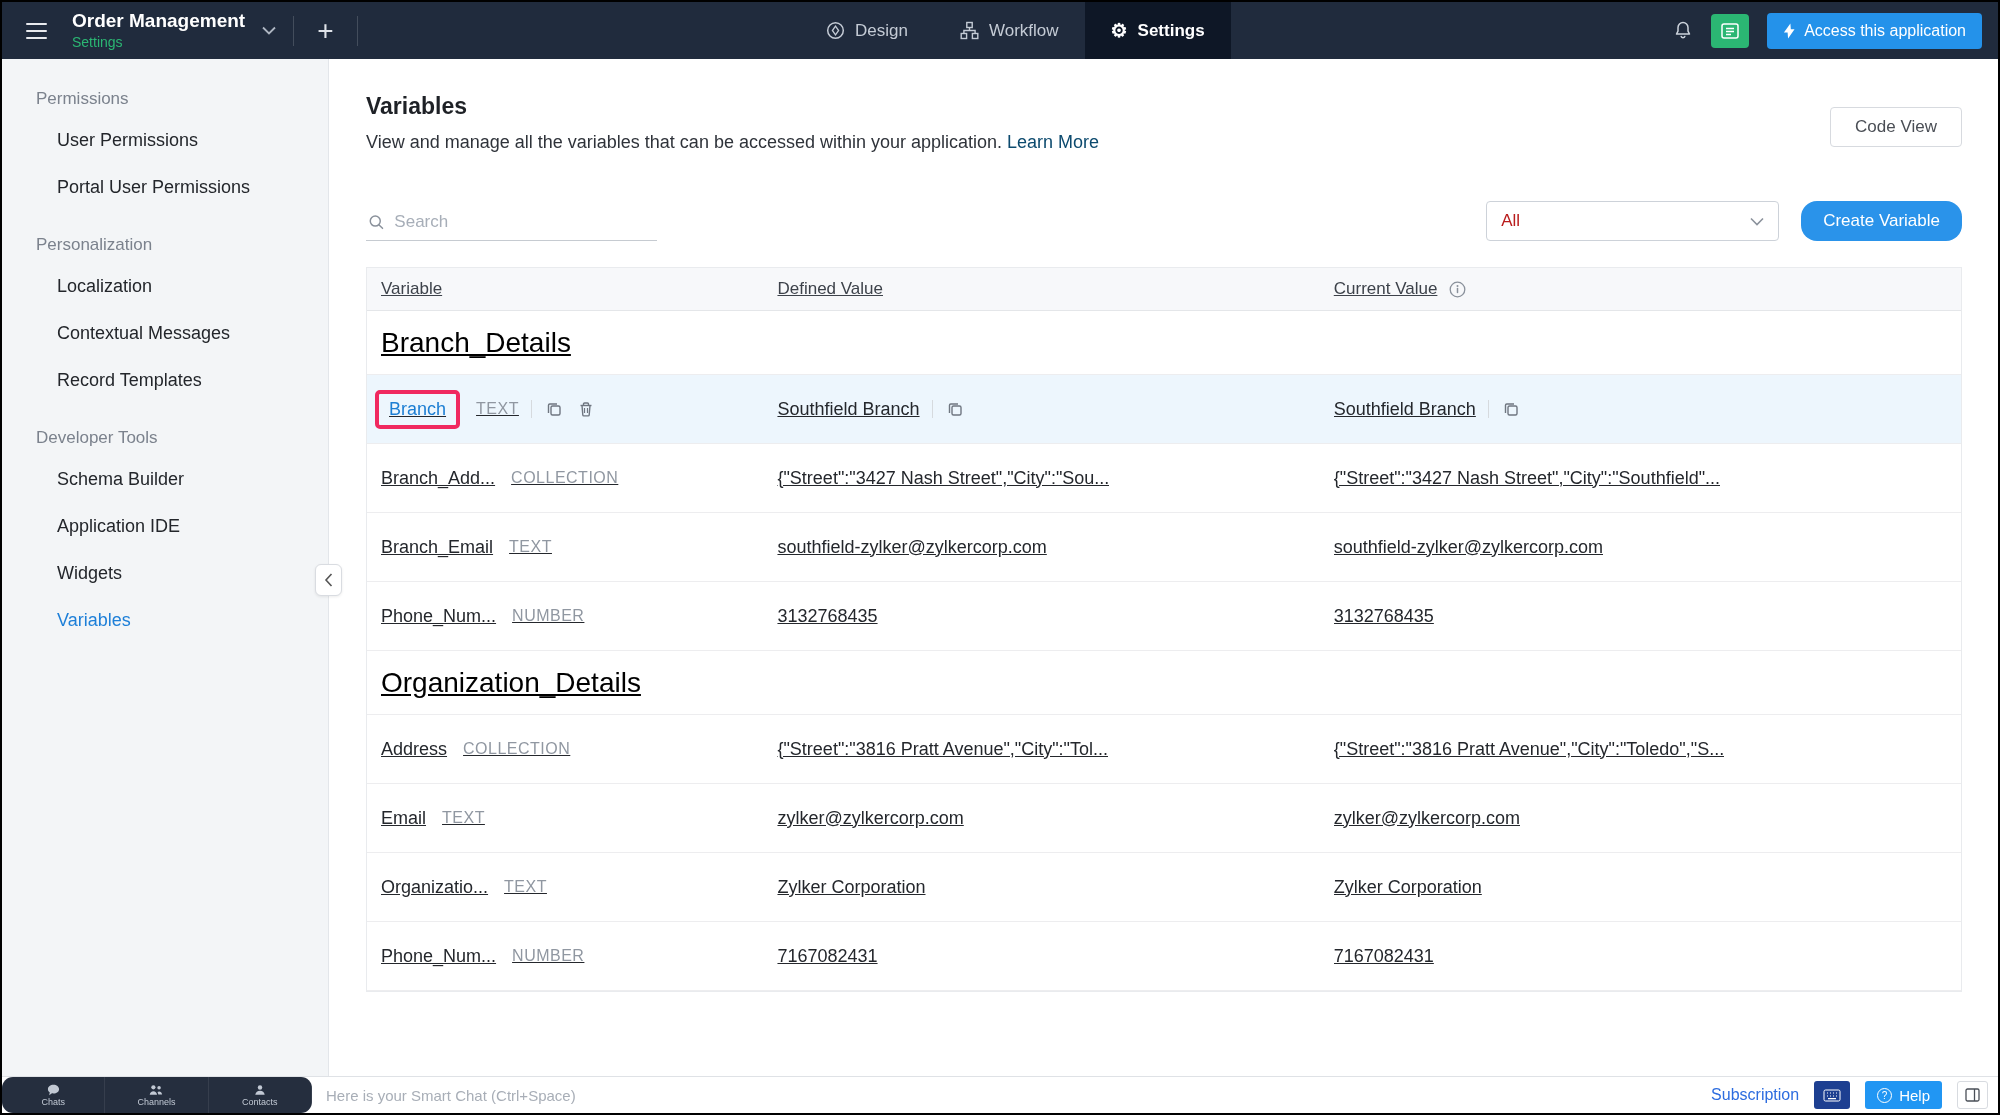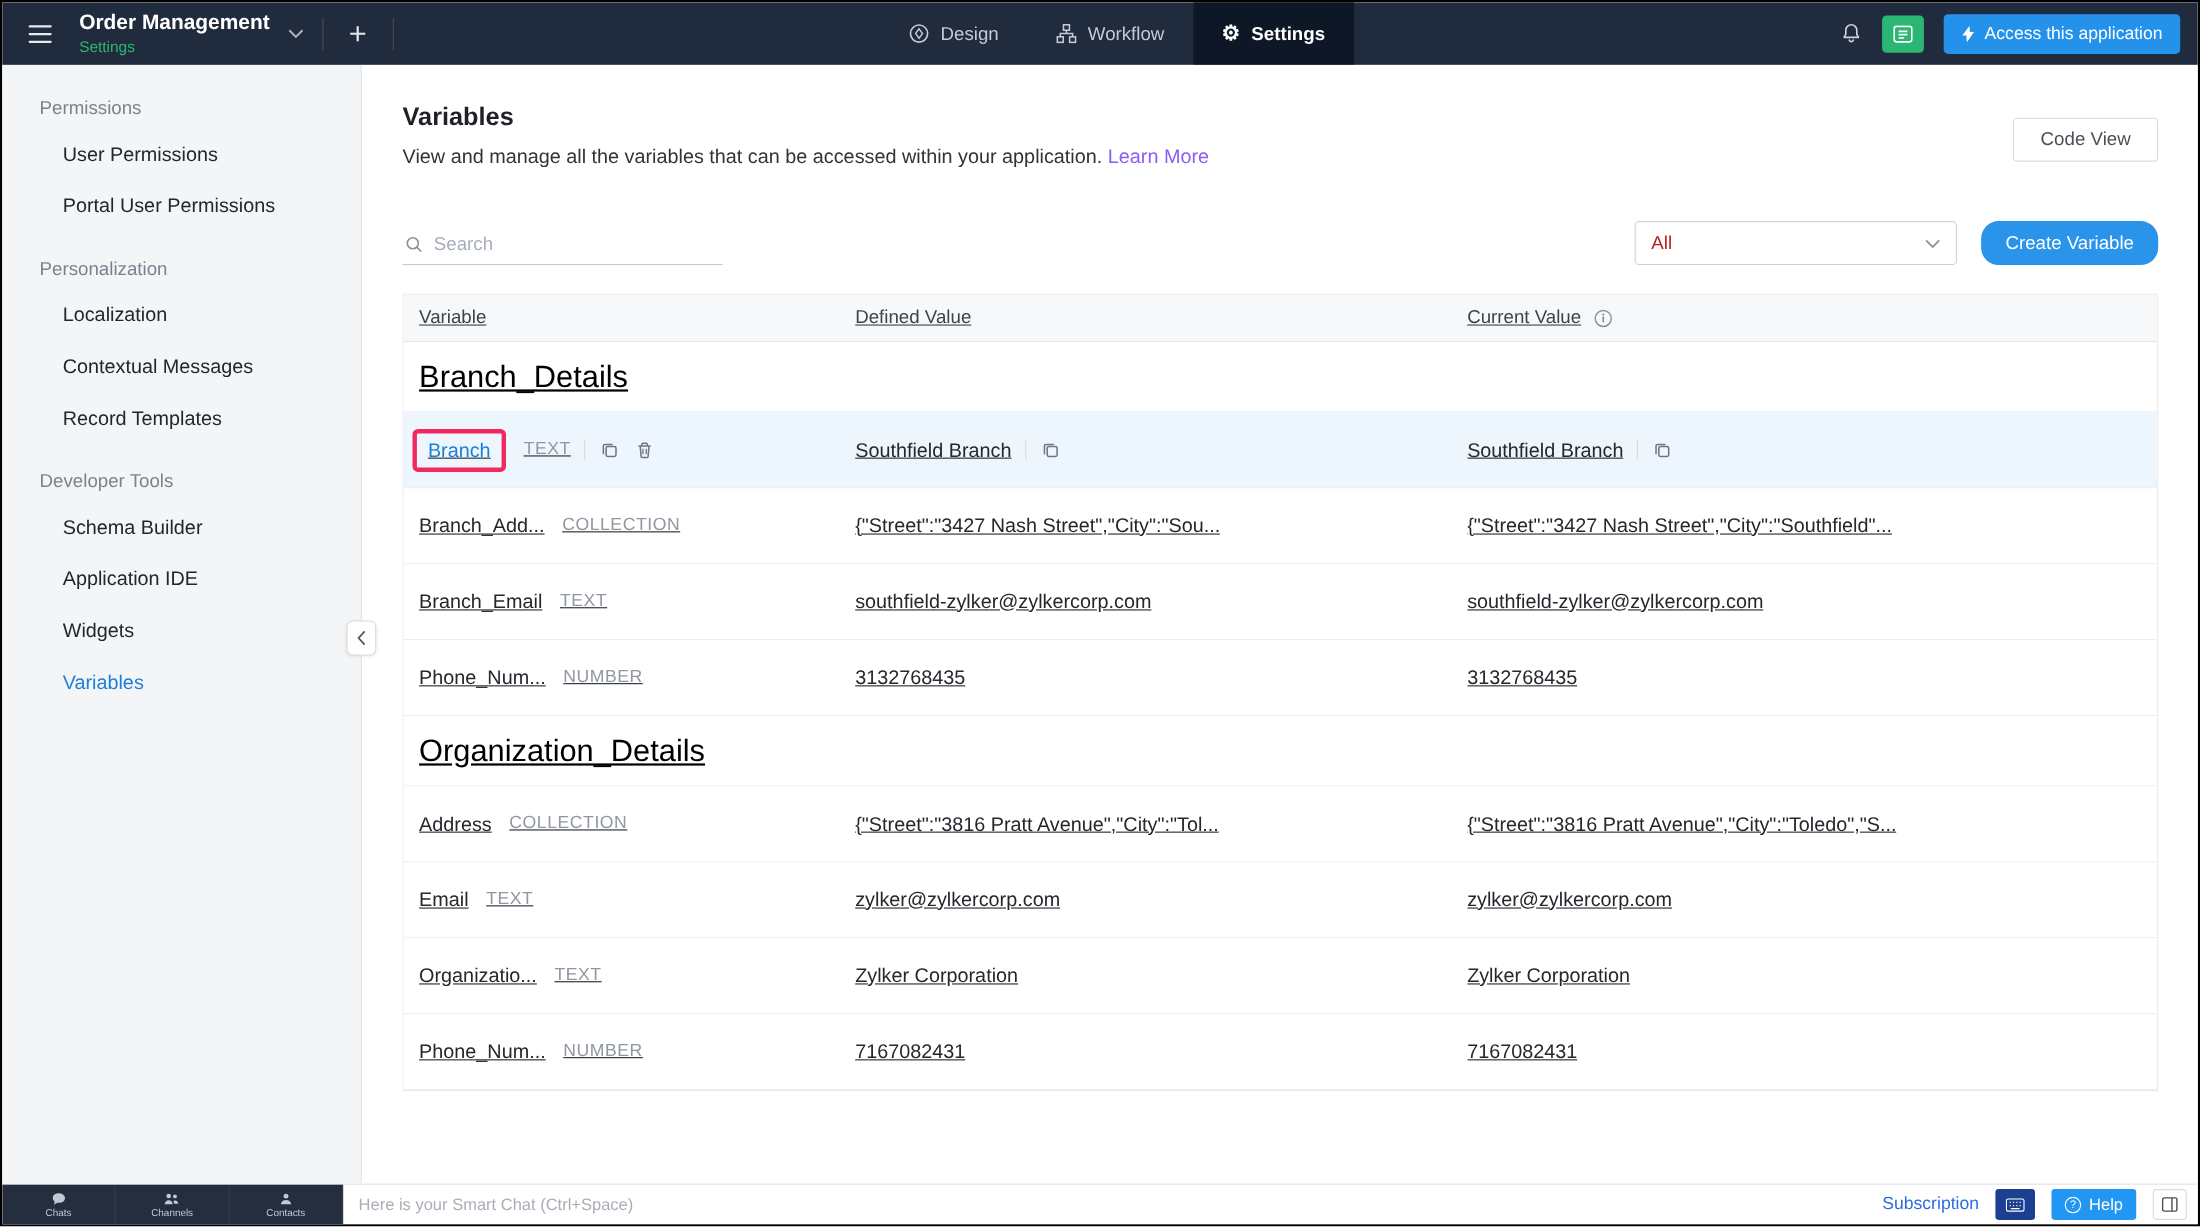--- a/index.html
+++ b/index.html
@@ -33,21 +33,21 @@
   .side-heading{padding-left:34px;margin:24px 0 8px;font-size:17px;color:#7b828d;}
   .side-section:first-child .side-heading{margin-top:8px;}
   .side-item{padding:13px 0 13px 55px;font-size:18px;color:#23262b;cursor:pointer;}
   .side-item.active{color:#1d7fd8;}
   .collapse-btn{position:absolute;right:-14px;top:505px;width:27px;height:32px;background:#fff;border:1px solid #d9dce1;border-radius:6px;display:flex;align-items:center;justify-content:center;color:#555;font-size:18px;cursor:pointer;z-index:6;box-shadow:0 1px 3px rgba(0,0,0,.08);}
 
   .content{flex:1;display:flex;flex-direction:column;padding:34px 36px 0 37px;background:#fff;min-width:0;}
   .content-head{display:flex;justify-content:space-between;align-items:flex-start;}
   .page-title{font-size:23px;font-weight:bold;color:#1e2126;}
   .page-desc{margin-top:12px;font-size:18px;color:#2f333a;}
-  .page-desc a{color:#8b5cf6;text-decoration:none;cursor:pointer;}
+  .page-desc a{color:#0c4a6e;text-decoration:none;cursor:pointer;}
   .code-view-btn{margin-top:14px;height:40px;padding:0 24px;border:1px solid #d7dadf;background:#fff;border-radius:4px;font-size:17px;color:#4a4e55;cursor:pointer;}
 
   .toolbar{display:flex;justify-content:space-between;align-items:flex-end;margin-top:48px;}
   .search{display:flex;align-items:center;gap:10px;width:291px;border-bottom:1px solid #c6cbd1;padding:8px 2px;color:#8a919b;}
   .search input{border:none;outline:none;font-size:17px;color:#333;width:100%;background:transparent;}
   .search input::placeholder{color:#a7aeb8;}
   .toolbar-right{display:flex;gap:22px;align-items:center;}
   .select{width:293px;height:40px;border:1px solid #cdd2d9;border-radius:4px;display:flex;align-items:center;justify-content:space-between;padding:0 14px;font-size:17px;color:#b91c1c;background:#fff;cursor:pointer;}
   .select .chev{color:#8b929c;display:flex;}
   .create-btn{height:40px;padding:0 22px;background:#2a93ea;color:#fff;border:none;border-radius:16px;font-size:17px;cursor:pointer;}
@@ -67,21 +67,21 @@
   .var-name.link{color:#1c7ed3;cursor:pointer;}
   .var-type{font-size:16px;color:#9097a1;letter-spacing:.5px;margin-left:4px;flex-shrink:0;}
   .cell-text{white-space:nowrap;overflow:hidden;text-overflow:ellipsis;}
   .annotation-box{border:4px solid #f0295f;border-radius:5px;padding:5px 10px;display:inline-block;margin-left:-6px;}
   .icon-btn{background:none;border:none;color:#6f7680;padding:2px;cursor:pointer;display:inline-flex;align-items:center;flex-shrink:0;}
   .row-sep{width:1px;height:18px;background:#d6dade;flex-shrink:0;}
   .info-ic{color:#8a919b;display:inline-flex;cursor:pointer;}
 
   
   .footer{height:37px;border-top:1px solid #dfe2e6;display:flex;align-items:stretch;flex-shrink:0;background:#fff;}
-  .chat-dock{width:310px;background:#252e3e;display:flex;flex-shrink:0;}
+  .chat-dock{width:310px;background:#252e3e;display:flex;flex-shrink:0;border-radius:11px;}
   .dock-item{flex:1;display:flex;flex-direction:column;align-items:center;justify-content:center;gap:1px;color:#c2c9d4;font-size:9px;cursor:pointer;border-right:1px solid rgba(255,255,255,.08);}
   .smart-chat{flex:1;display:flex;align-items:center;padding-left:14px;min-width:0;}
   .smart-chat input{border:none;outline:none;font-size:15px;color:#333;width:70%;background:transparent;}
   .smart-chat input::placeholder{color:#a8aeb7;}
   .footer-right{display:flex;align-items:center;gap:15px;padding-right:10px;}
   .subscription{color:#2c6cdf;font-size:16px;text-decoration:none;cursor:pointer;}
   .kbd-btn{width:36px;height:28px;background:#1d3f91;border-radius:3px;border:none;display:flex;align-items:center;justify-content:center;cursor:pointer;}
   .help-btn{height:28px;background:#2196f3;color:#fff;border:none;border-radius:3px;font-size:15px;display:flex;align-items:center;gap:7px;padding:0 12px;cursor:pointer;}
   .help-q{width:15px;height:15px;border:1.5px solid #fff;border-radius:50%;font-size:10px;display:flex;align-items:center;justify-content:center;}
   .panel-btn{width:31px;height:28px;background:#fff;border:1px solid #d8dbe0;border-radius:3px;color:#4a4f57;display:flex;align-items:center;justify-content:center;cursor:pointer;}

